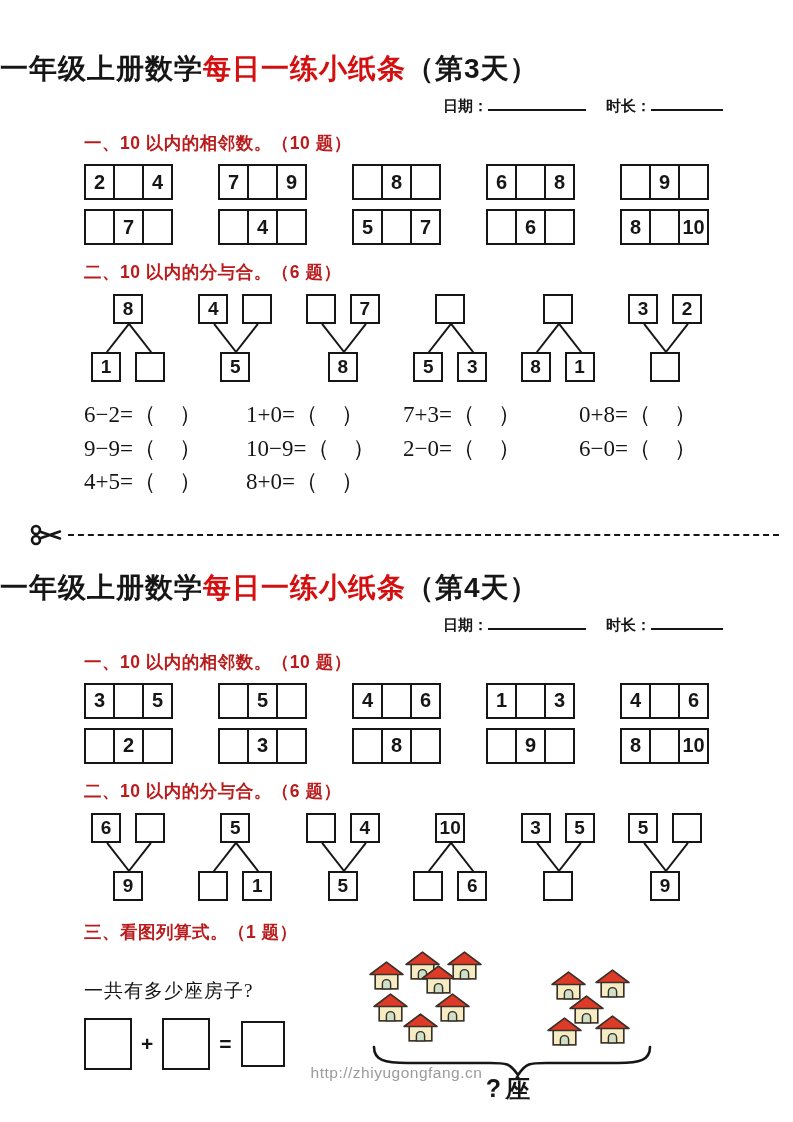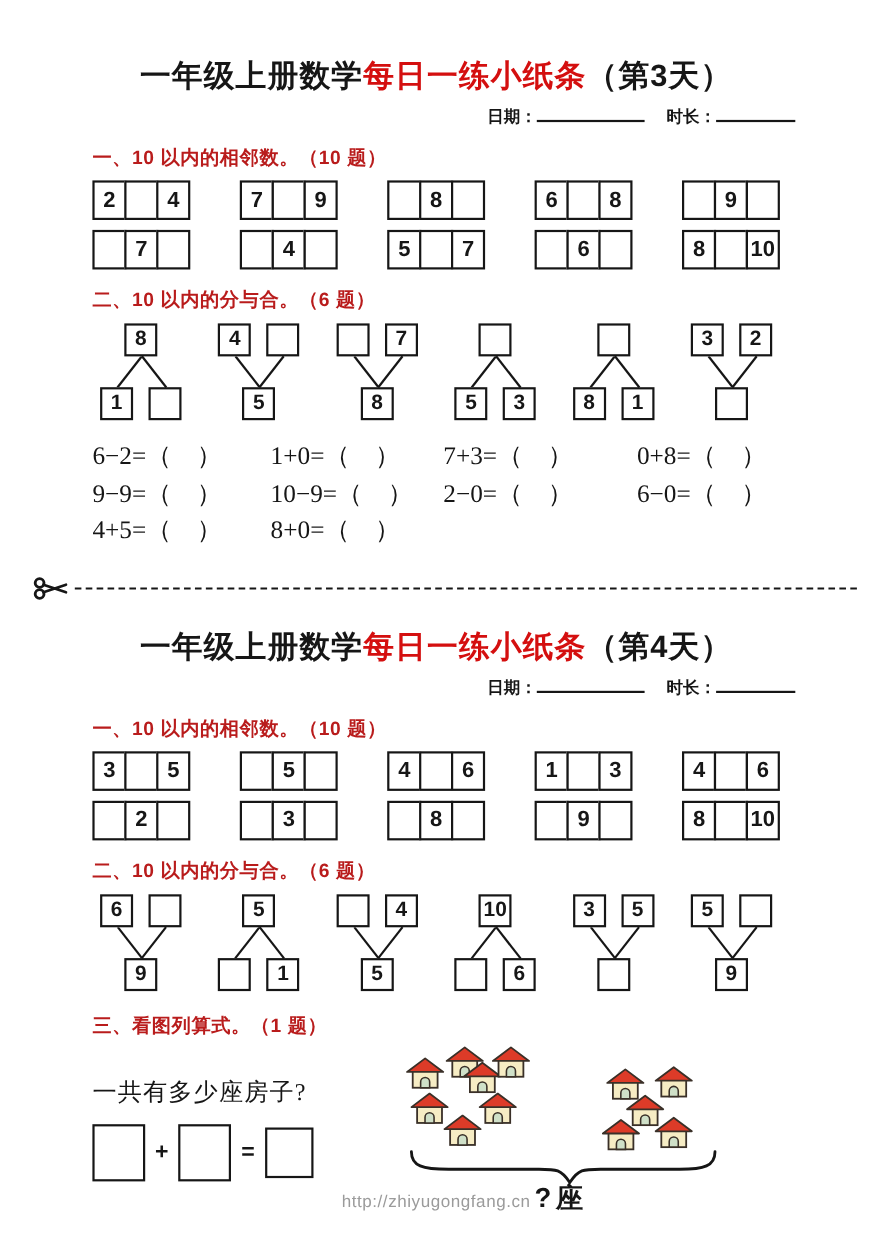--- a/index.html
+++ b/index.html
@@ -2,21 +2,21 @@
 <html><head>
 <meta charset="utf-8">
 <style>
   * { margin:0; padding:0; box-sizing:border-box; }
   html,body { background:#ffffff; }
   .page {
     position:relative; width:793px; height:1122px; background:#fff;
     font-family:"Liberation Sans", sans-serif; color:#161616; overflow:hidden;
   }
   
-  .title { text-align:center; font-size:28px; font-weight:bold; letter-spacing:1px; }
+  .title { font-size:28px; font-weight:bold; letter-spacing:1px; }
   .sheet1 .title { padding-top:50px; }
   .sheet2 .title { padding-top:20px; }
   .title .red { color:#d40f0f; }
   .daterow { text-align:right; padding-right:70px; font-size:15px; font-weight:bold; margin-top:9px; }
   .blank { display:inline-block; border-bottom:2px solid #161616; height:13px; vertical-align:baseline; }
   .w95 { width:98px; margin-right:20px; } .w70 { width:72px; }
   .shead { color:#b91c1c; font-size:17.5px; font-weight:bold; margin:15px 0 0 84px; letter-spacing:0.5px; }
   
   .nrow { display:flex; justify-content:space-between; padding:0 84px; margin-top:9px; }
   .ngroup { display:flex; }
@@ -50,34 +50,34 @@
     padding-left:84px; margin-top:12px;
     font-family:"Liberation Serif", serif; font-size:23px; line-height:33.5px;
   }
   
   .cutrow { display:flex; align-items:center; padding:0 14px 0 30px; margin-top:22px; height:28px; }
   .scissors { width:36px; height:24px; flex:none; }
   .dash { flex:1; border-top:2.5px dashed #161616; margin-left:2px; }
   
   .pictask { display:flex; align-items:flex-start; padding-left:84px; margin-top:4px; }
   .pleft { width:248px; padding-top:30px; }
-  .question { font-size:22px; letter-spacing:1px; font-family:"Liberation Serif", serif; }
+  .question { font-size:19px; letter-spacing:1px; font-family:"Liberation Serif", serif; }
   .eqboxes { display:flex; align-items:center; margin-top:14px; }
   .bigbox { width:48px; height:52px; border:2px solid #161616; background:#fff; }
   .op { font-size:21px; font-weight:bold; margin:0 9px; }
   .bigbox.small { width:44px; height:46px; }
   .pright { position:relative; width:305px; height:165px; margin-left:28px; }
   #houses { position:absolute; inset:0; }
   .house { position:absolute; width:37px; height:31px; }
   .brace { position:absolute; left:8px; top:95px; width:288px; height:36px; }
   .blabel { position:absolute; left:0; width:300px; top:124px; text-align:center;
             font-size:25px; font-weight:bold; letter-spacing:4px; }
   
   .footer { position:absolute; left:0; right:0; top:1064px; text-align:center;
-            color:#9b9b9b; font-size:15.5px; letter-spacing:0.5px;margin-top:20px; }
+            color:#9b9b9b; font-size:15.5px; letter-spacing:0.5px; }
 </style>
 </head>
 <body>
 
 <svg width="0" height="0" style="position:absolute">
   <defs>
     <g id="house-sym">
       <rect x="7" y="13" width="22" height="15" fill="#f6ecc4" stroke="#3a3028" stroke-width="1.6"></rect>
       <path d="M2,14 L18,2 L34,14 Z" fill="#dd3b28" stroke="#3a3028" stroke-width="1.6" stroke-linejoin="round"></path>
       <path d="M14,28 v-5 a4,4 0 0 1 8,0 v5 z" fill="#cfe0c8" stroke="#3a3028" stroke-width="1.4"></path>

